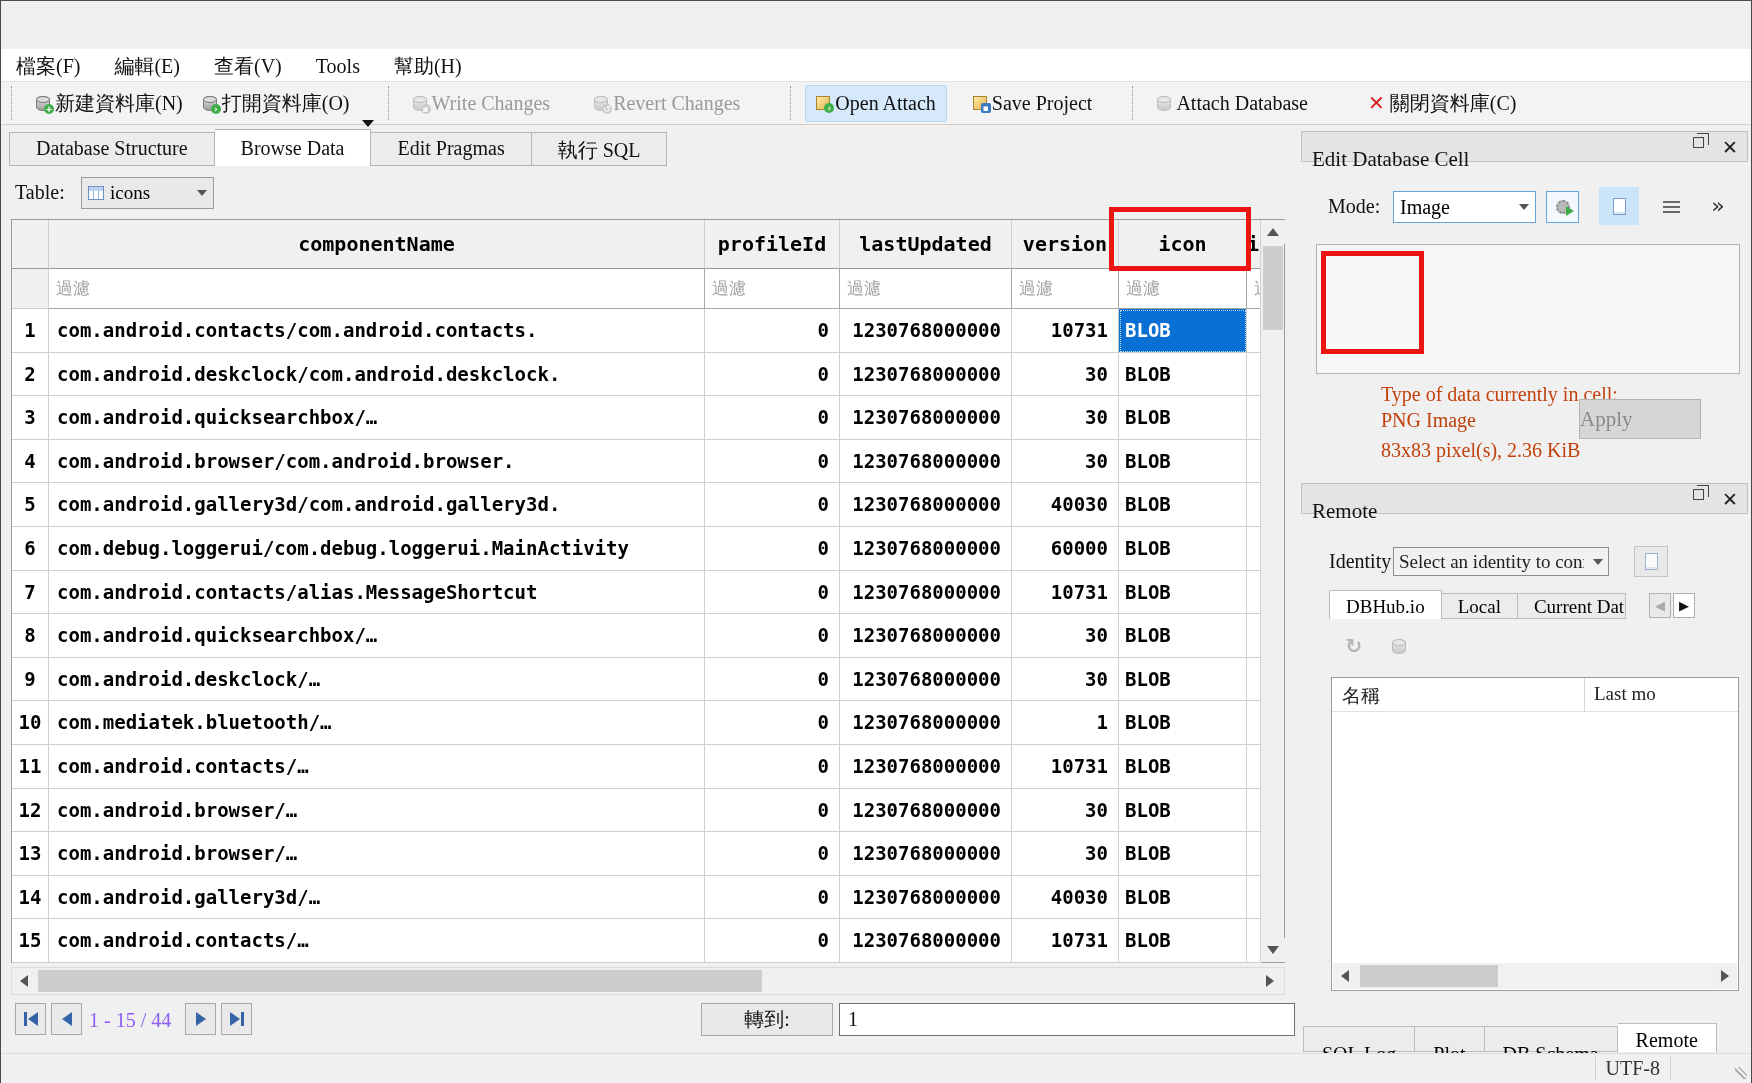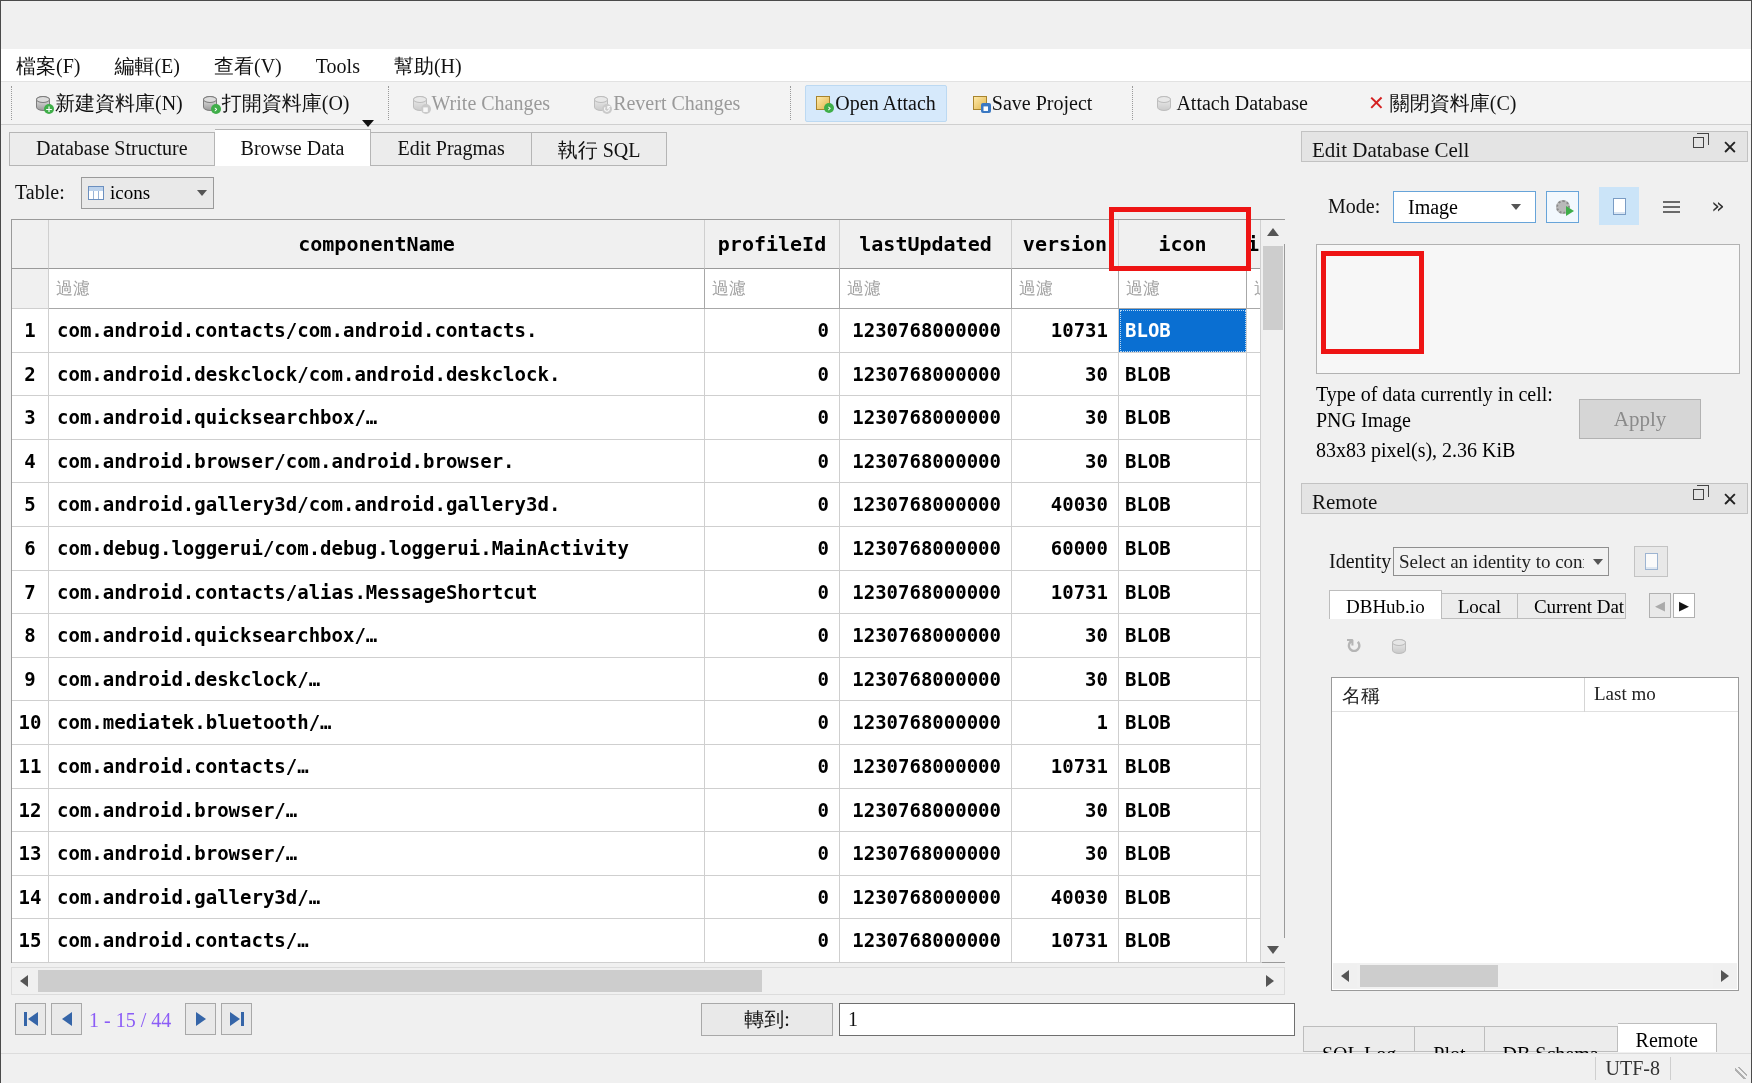--- a/index.html
+++ b/index.html
@@ -93,36 +93,36 @@
   
   .pgbtn { position:absolute; top:1002px; width:31px; height:32px; background:#e9e9e9; border:1px solid #a8a8a8; display:flex; align-items:center; justify-content:center; gap:1px; }
   .ptri-l { width:0; height:0; border-top:7px solid transparent; border-bottom:7px solid transparent; border-right:10px solid #3565a8; }
   .ptri-r { width:0; height:0; border-top:7px solid transparent; border-bottom:7px solid transparent; border-left:10px solid #3565a8; }
   .pbar { width:3px; height:14px; background:#3565a8; }
   .pg-label { position:absolute; top:1008px; font-size:20px; color:#8b5cf6; }
   .goto-btn { position:absolute; left:700px; top:1002px; width:132px; height:33px; background:#e9e9e9; border:1px solid #a8a8a8; font-size:20px; text-align:center; line-height:31px; color:#111; }
   .goto-input { position:absolute; left:838px; top:1002px; width:456px; height:33px; border:1px solid #6f6f6f; background:#fff; font-family:"Liberation Serif",serif; font-size:20px; padding:0 8px; color:#111; }
 
   
-  .dock-header { position:absolute; left:1300px; width:447px; height:31px; background:#e4e4e4; border:1px solid #c2c2c2; font-size:21px; color:#111; padding:6px 0 0 10px; }
+  .dock-header { position:absolute; left:1300px; width:447px; height:31px; background:#e4e4e4; border:1px solid #c2c2c2; font-size:21px; color:#111; padding:15px 0 0 10px; }
   .dock-ctl { position:absolute; top:7px; width:18px; height:18px; }
   .restore-ic { position:absolute; right:4px; top:0; width:11px; height:11px; border:1px solid #444; background:#e4e4e4; }
   .restore-ic::before { content:""; position:absolute; left:3px; top:-5px; width:11px; height:11px; border:1px solid #444; border-bottom:none; border-left:none; }
   .x-ic { font-family:"DejaVu Sans",sans-serif; font-size:19px; line-height:18px; color:#222; font-weight:700; }
-  .mode-combo { position:absolute; left:1392px; top:190px; width:143px; height:32px; background:#fff; border:1px solid #67a4d9; display:flex; align-items:center; padding:0 14px; font-size:20px; }
+  .mode-combo { position:absolute; left:1392px; top:190px; width:143px; height:32px; background:#fff; border:1px solid #67a4d9; display:flex; align-items:center; padding:0 6px; font-size:20px; }
   .sqbtn { position:absolute; display:flex; align-items:center; justify-content:center; }
   .gear { position:relative; width:14px; height:14px; border-radius:50%; background:#b9b9b9; border:2px dotted #8a8a8a; }
   .gear::after { content:""; position:absolute; right:-6px; bottom:-4px; width:0; height:0; border-top:5px solid transparent; border-bottom:5px solid transparent; border-left:8px solid #3fae49; }
   .page-ic { width:13px; height:17px; background:#fff; border:1px solid #7a9cc4; box-shadow:inset 0 -3px 0 -1px #d7e4f2, inset 0 -6px 0 -4px #d7e4f2; }
   .lines-ic { width:17px; height:13px; background:repeating-linear-gradient(#6a6a6a 0 2px, transparent 2px 5px); }
   .chev2 { font-family:"DejaVu Sans",sans-serif; font-size:22px; color:#333; }
 
   .preview-box { position:absolute; left:1315px; top:243px; width:424px; height:130px; background:#f7f7f7; border:1px solid #b2b2b2; }
-  .edc-text { position:absolute; left:1315px; font-size:20px; color:#000000; }
-  .apply-btn { position:absolute; left:1578px; top:398px; width:122px; height:40px; background:#d6d6d6; border:1px solid #b2b2b2; font-size:21px; color:#8a8a8a; text-align:center; line-height:38px; }
+  .edc-text { position:absolute; left:1380px; font-size:20px; color:#c2410c; }
+  .apply-btn { position:absolute; left:1578px; top:398px; width:122px; height:40px; background:#d6d6d6; border:1px solid #b2b2b2; font-size:21px; color:#8a8a8a; text-align:left; line-height:38px; }
 
   .identity-combo { position:absolute; left:1392px; top:546px; width:216px; height:29px; background:#f1f1f1; border:1px solid #8f8f8f; display:flex; align-items:center; padding:0 5px; font-size:19px; color:#222; }
   .id-btn { position:absolute; left:1633px; top:545px; width:34px; height:31px; background:#e6e6e6; border:1px solid #b0b0b0; display:flex; align-items:center; justify-content:center; opacity:.7; }
 
   .rtabs { position:absolute; left:1328px; top:589px; height:29px; display:flex; }
   .rtab { height:26px; margin-top:3px; padding:2px 16px 0 16px; font-size:19px; background:#ececec; border:1px solid #bdbdbd; border-left:none; white-space:nowrap; overflow:hidden; }
   .rtab:first-child { border-left:1px solid #bdbdbd; }
   .rtab.active { background:#fff; height:29px; margin-top:0; padding-top:5px; border-bottom:none; }
   .rtab.cut { width:108px; padding-right:0; }
   .tab-scroll { position:absolute; top:592px; width:22px; height:25px; background:#e9e9e9; border:1px solid #b0b0b0; display:flex; align-items:center; justify-content:center; font-size:13px; }

